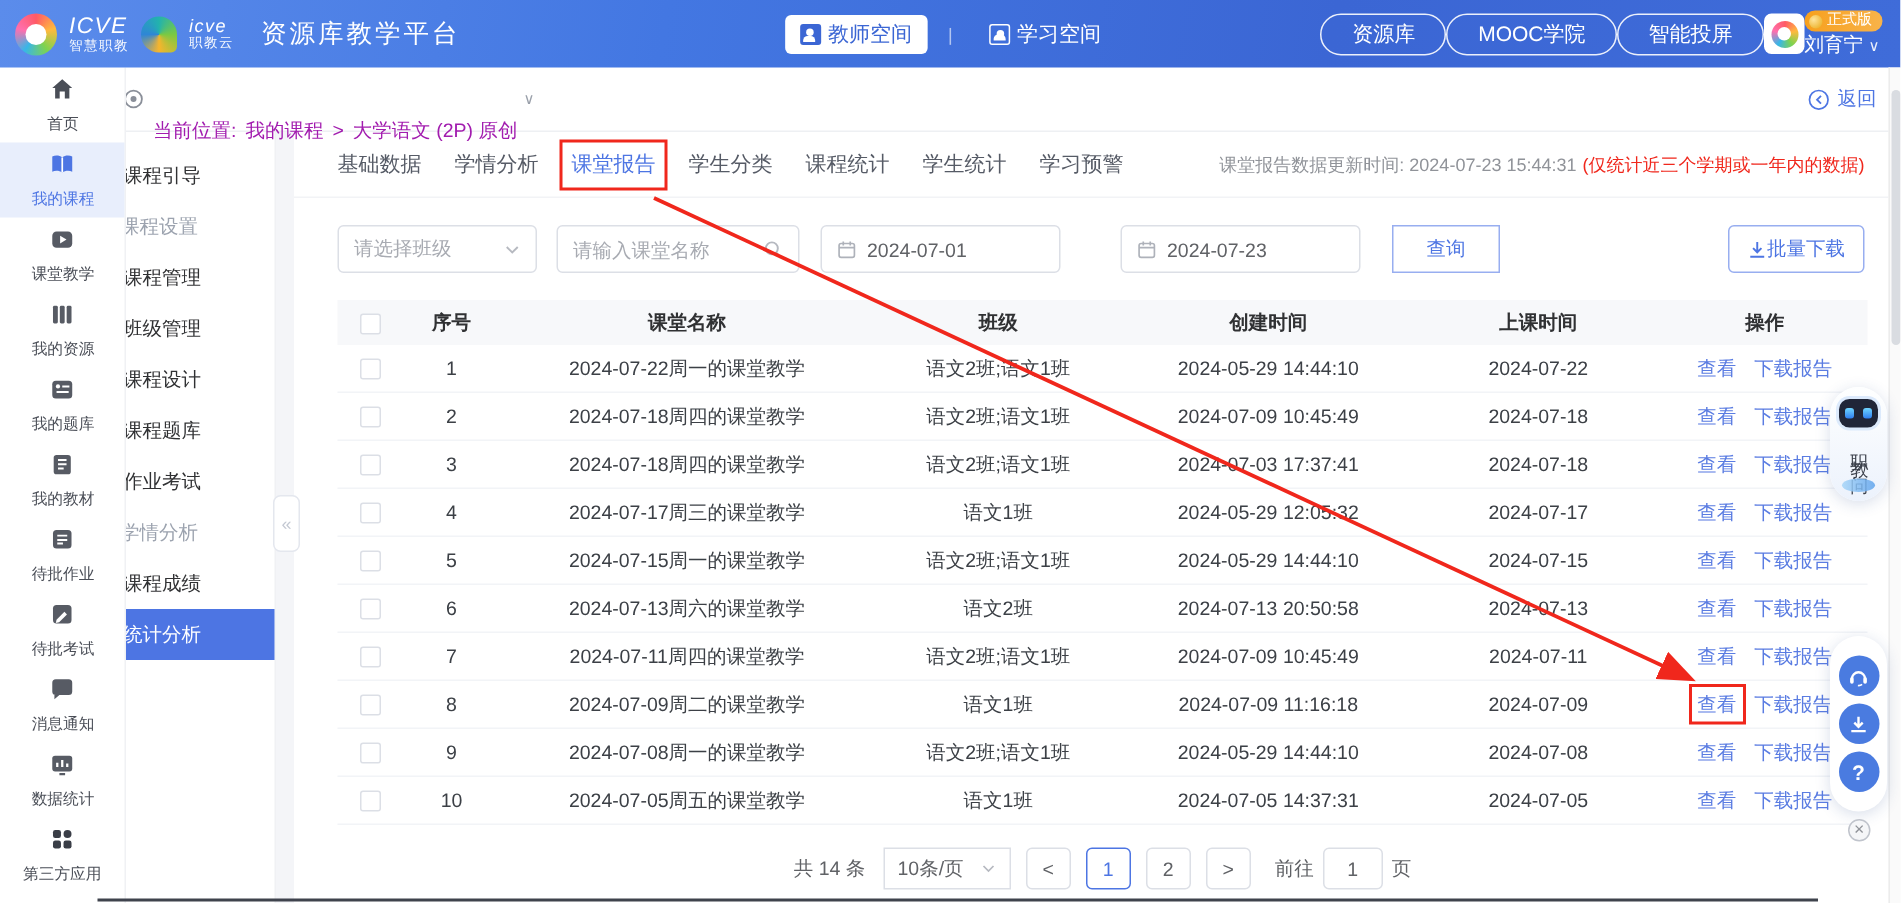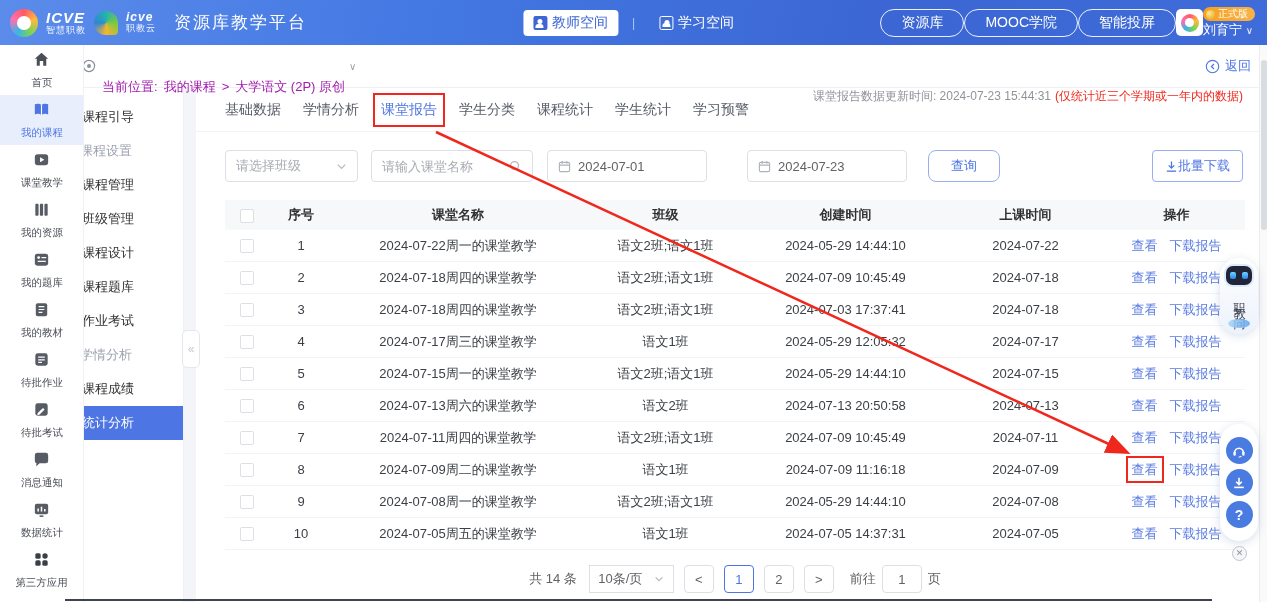--- a/index.html
+++ b/index.html
@@ -11,21 +11,21 @@
     background:linear-gradient(100deg,#5b8ceb 0%,#4377e2 35%,#3b66d4 70%,#3f6cd9 100%);
     display:flex; align-items:center; color:#fff; z-index:30; }
   .hdr-left { display:flex; align-items:center; padding-left:10px; gap:8px; }
   .swirl { width:28px; height:28px; border-radius:50%;
     background:conic-gradient(#ff5a66,#ffb93e,#7ed34f,#38b6e8,#ff6fae,#ff5a66);
     position:relative; }
   .swirl::after { content:""; position:absolute; inset:7px; border-radius:50%; background:#fff; }
   .shell { width:24px; height:24px; border-radius:50% 50% 4px 50%;
     background:conic-gradient(#22b3ad,#7ac943,#f7b52c,#2f86d6,#22b3ad); }
   .brand-col { display:flex; flex-direction:column; line-height:1.05; }
-  .brand-title { font-weight:bold; font-style:italic; font-size:15px; letter-spacing:1px; }
+  .brand-title { font-weight:normal; font-style:italic; font-size:15px; letter-spacing:1px; }
   .brand-sub { font-size:9px; opacity:.95; letter-spacing:1px; }
   .platform-title { font-size:17px; letter-spacing:2px; margin-left:10px; font-weight:500; }
   .hdr-center { position:absolute; left:50%; transform:translateX(-50%); display:flex; align-items:center; gap:14px; }
   .nav-btn { display:flex; align-items:center; gap:5px; font-size:14px; padding:4px 10px; border-radius:4px; cursor:pointer; }
   .nav-btn.active { background:#fff; color:#3b66d4; }
   .nav-ico { width:14px; height:14px; border-radius:2px; display:inline-block; position:relative; }
   .nav-btn.active .nav-ico { background:#3b66d4; }
   .nav-btn:not(.active) .nav-ico { border:1px solid #fff; }
   .nav-ico::after { content:""; position:absolute; left:4px; top:3px; width:5px; height:5px; border-radius:50%; background:currentColor; }
   .nav-ico::before { content:""; position:absolute; left:2.5px; bottom:1.5px; width:8px; height:4px; border-radius:3px 3px 0 0; background:currentColor; }
@@ -64,33 +64,33 @@
   .menu-section { height:34px; line-height:34px; padding-left:9px; font-size:13px; color:#9ca3af; border-left:3px solid #bcc4d2; cursor:default; }
   .collapse-handle { position:absolute; left:182px; top:330px; width:18px; height:38px; background:#fff; border:1px solid #e4e7ee; border-radius:5px; z-index:6;
     display:flex; align-items:center; justify-content:center; color:#c3c8d2; font-size:12px; cursor:pointer; }
 
   
   .panel { position:absolute; left:196px; top:88px; right:8px; bottom:0; background:#fff; z-index:4; }
   .tabs-row { height:44px; display:flex; align-items:center; padding-left:29px; border-bottom:1px solid #f2f3f6; position:relative; }
   .tab { width:56px; text-align:center; font-size:14px; color:#565b66; cursor:pointer; margin-right:22px; white-space:nowrap; }
   .tab.active { color:#4d75e3; }
   .tab.annotated { outline:2px solid #f0271c; outline-offset:6px; }
-  .update-info { position:absolute; right:16px; top:0; height:44px; display:flex; align-items:flex-start; font-size:12px; }
+  .update-info { position:absolute; right:16px; top:0; height:44px; display:flex; align-items:center; font-size:12px; }
   .update-info .t { color:#909399; }
   .update-info .w { color:#f0271c; margin-left:4px; }
 
   .filter-row { display:flex; align-items:center; margin:18px 16px 0 29px; height:32px; }
   .ctrl { height:32px; border:1px solid #dcdfe6; border-radius:4px; display:flex; align-items:center; background:#fff; font-size:13px; }
   .sel-class { width:133px; padding:8px 10px; color:#a8abb2; justify-content:space-between; margin-right:13px; cursor:pointer; }
   .search-box { width:162px; margin-right:14px; padding:0 10px; }
   .search-box input { border:none; outline:none; flex:1; font-size:13px; font-family:inherit; color:#303133; min-width:0; }
   .search-box input::placeholder { color:#a8abb2; }
   .date-box { width:160px; padding:0 10px; gap:7px; color:#606266; }
   .date-box.d1 { margin-right:40px; } .date-box.d2 { margin-right:21px; }
-  .btn-query { width:72px; height:32px; border:1px solid #98aef0; border-radius:8px; background:#fff; color:#4d75e3; font-size:13px; cursor:pointer; font-family:inherit; }
+  .btn-query { width:72px; height:32px; border:1px solid #98aef0; border-radius:0; background:#fff; color:#4d75e3; font-size:13px; cursor:pointer; font-family:inherit; }
   .btn-batch { margin-left:auto; height:32px; border:1px solid #98aef0; border-radius:4px; background:#fff; color:#4d75e3; font-size:13px; padding:0 12px; display:flex; align-items:center; cursor:pointer; }
 
   .table { margin:18px 14px 0 29px; }
   .t-head { display:flex; align-items:center; height:30px; background:#f7f8fa; font-size:13px; color:#303133; font-weight:700; }
   .t-row { display:flex; align-items:center; height:32px; border-bottom:1px solid #f2f4f7; font-size:13px; color:#3c4046; }
   .c { text-align:center; flex-shrink:0; }
   .c-cb { width:44px; } .c-no { width:64px; } .c-name { width:250px; } .c-class { width:165px; }
   .c-created { width:195px; } .c-time { width:165px; } .c-act { flex:1; }
   .cb { display:inline-block; width:14px; height:14px; border:1px solid #dcdfe6; border-radius:2px; background:#fff; vertical-align:middle; cursor:pointer; }
   .link { color:#5a7ce2; cursor:pointer; }

